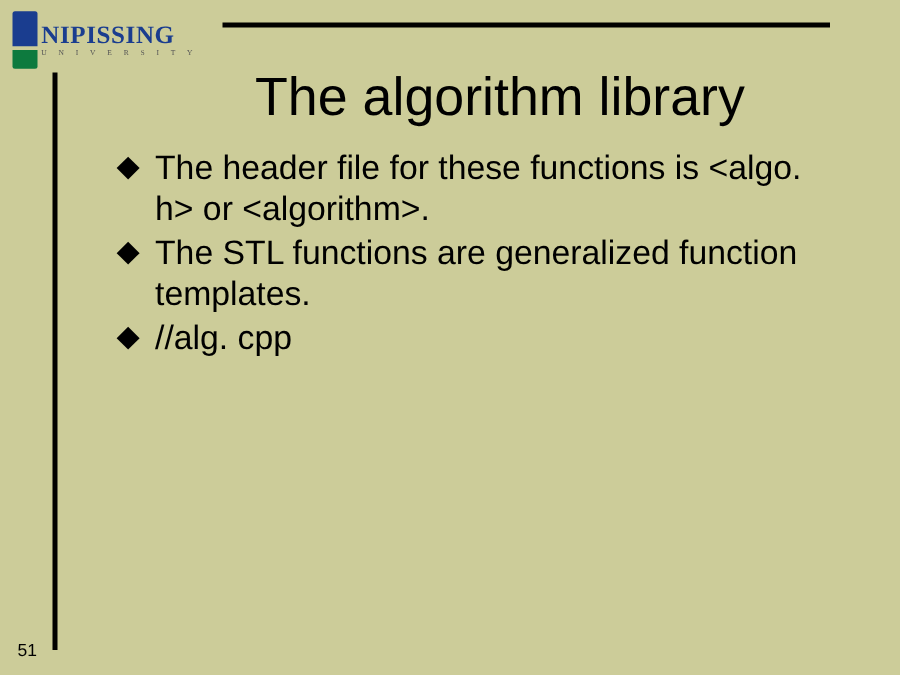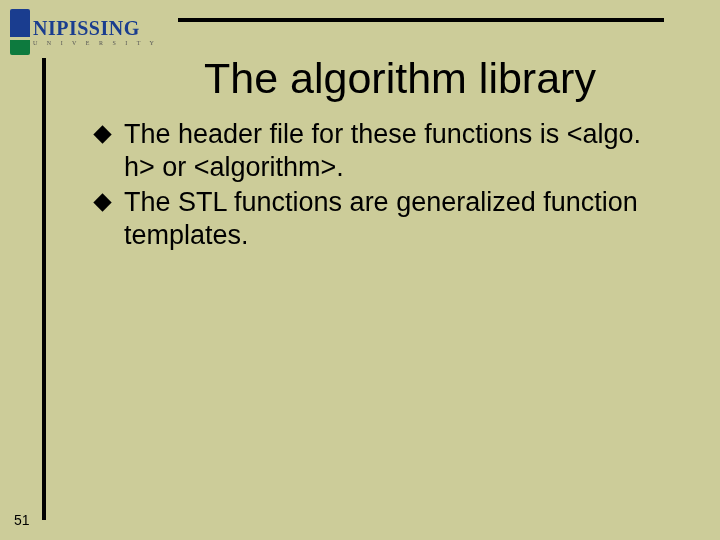--- a/index.html
+++ b/index.html
@@ -121,15 +121,19 @@
 
 <div class="content">
   <div class="bullet-item">
     <span class="diamond"></span>
     <span>The header file for these functions is &lt;algo. h&gt; or &lt;algorithm&gt;.</span>
   </div>
   <div class="bullet-item">
     <span class="diamond"></span>
     <span>The STL functions are generalized function templates.</span>
   </div>
+  <div class="bullet-item">
+    <span class="diamond"></span>
+    <span>//alg. cpp</span>
+  </div>
 </div>
 
 <div class="page-num">51</div>
 
 </body></html>

